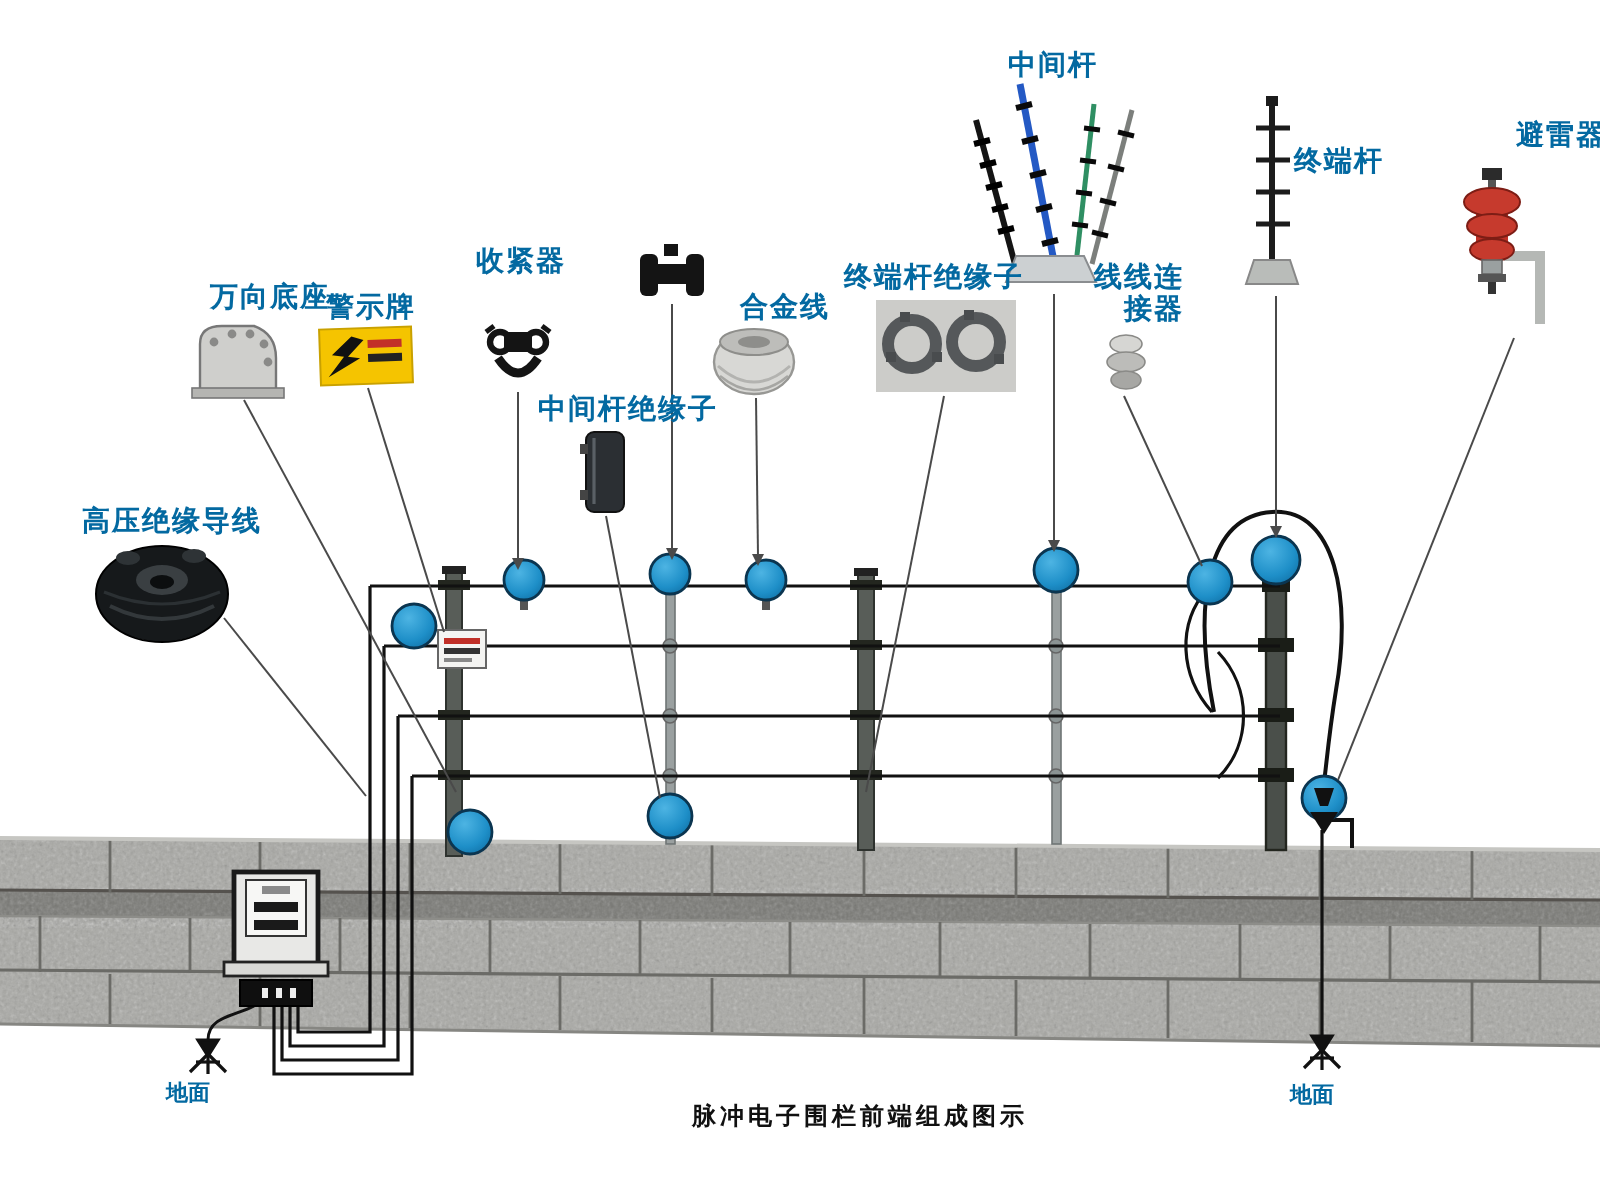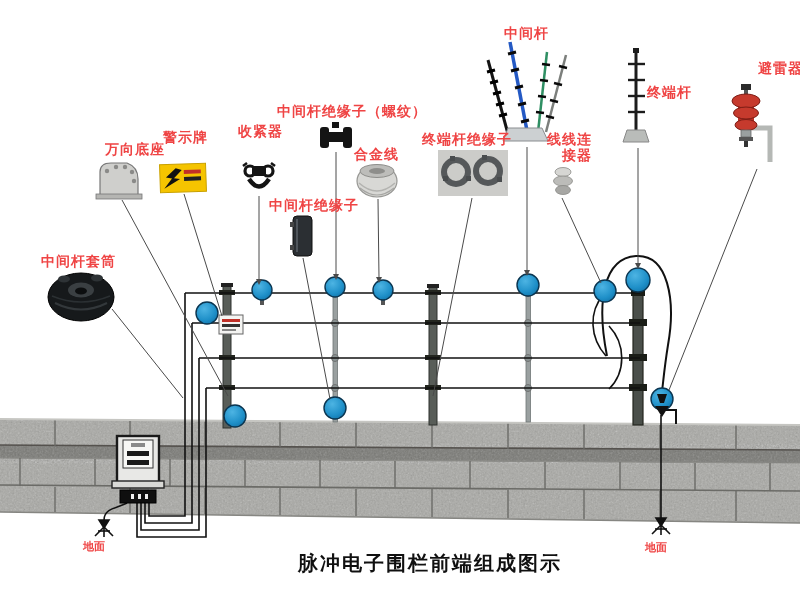--- a/index.html
+++ b/index.html
@@ -2,28 +2,28 @@
 <html><head>
 <meta charset="utf-8">
 <style>
   html,body{margin:0;padding:0;background:#fff;}
   .stage{
     position:relative;width:800px;height:600px;background:#ffffff;overflow:hidden;
     font-family:"DejaVu Sans","Liberation Sans",sans-serif;
   }
   .stage svg{position:absolute;left:0;top:0;}
   .lbl{
-    position:absolute;color:#ef4444;font-size:14px;font-weight:600;
+    position:absolute;color:#0369a1;font-size:14px;font-weight:600;
     letter-spacing:1px;white-space:nowrap;line-height:1.15;
   }
   .lbl.small{font-size:11px;letter-spacing:0;}
   .lbl.center{text-align:right;white-space:normal;}
   .caption{
     position:absolute;left:280px;top:550px;width:300px;text-align:center;
-    color:#101010;font-size:20px;font-weight:600;letter-spacing:2px;
+    color:#101010;font-size:12px;font-weight:600;letter-spacing:2px;
   }
 </style>
 </head>
 <body>
 
 <div class="stage">
 
 <svg width="800" height="600" viewBox="0 0 800 600">
   <defs>
     <clipPath id="wallClip">
@@ -373,31 +373,30 @@
     <ellipse cx="746" cy="101" rx="14" ry="7" fill="#c63a2d" stroke="#7d1d15" stroke-width="1"></ellipse>
     <ellipse cx="746" cy="113" rx="12.5" ry="6" fill="#c63a2d" stroke="#7d1d15" stroke-width="1"></ellipse>
     <ellipse cx="746" cy="125" rx="11" ry="5.5" fill="#c63a2d" stroke="#7d1d15" stroke-width="1"></ellipse>
     <rect x="741" y="130" width="10" height="7" fill="#9aa0a0" stroke="#666" stroke-width="0.8"></rect>
     <rect x="739" y="137" width="14" height="4" fill="#555"></rect>
     <rect x="744" y="141" width="4" height="6" fill="#333"></rect>
   </g>
 </svg>
 
   <div class="lbl" style="left:105px;top:141px">万向底座</div>
-  <div class="lbl" style="left:163px;top:129px">警示牌</div>
+  <div class="lbl" style="left:163px;top:146px">警示牌</div>
   <div class="lbl" style="left:238px;top:123px">收紧器</div>
-  <div class="lbl" style="left:277px;top:103px">中间杆绝缘子（螺纹）</div>
-  <div class="lbl" style="left:354px;top:146px">合金线</div>
+  <div class="lbl" style="left:370px;top:146px">合金线</div>
   <div class="lbl" style="left:269px;top:197px">中间杆绝缘子</div>
-  <div class="lbl" style="left:41px;top:253px">中间杆套筒</div>
+  <div class="lbl" style="left:41px;top:253px">高压绝缘导线</div>
   <div class="lbl" style="left:504px;top:25px">中间杆</div>
   <div class="lbl" style="left:422px;top:131px">终端杆绝缘子</div>
   <div class="lbl center" style="left:532px;top:131px;width:60px">
     <span>线线连</span><br>
     <span>接器</span>
   </div>
-  <div class="lbl" style="left:647px;top:84px">终端杆</div>
+  <div class="lbl" style="left:647px;top:73px">终端杆</div>
   <div class="lbl" style="left:758px;top:60px">避雷器</div>
   <div class="lbl small" style="left:83px;top:541px">地面</div>
   <div class="lbl small" style="left:645px;top:542px">地面</div>
   <div class="caption">脉冲电子围栏前端组成图示</div>
 
 </div>
 
 </body></html>

